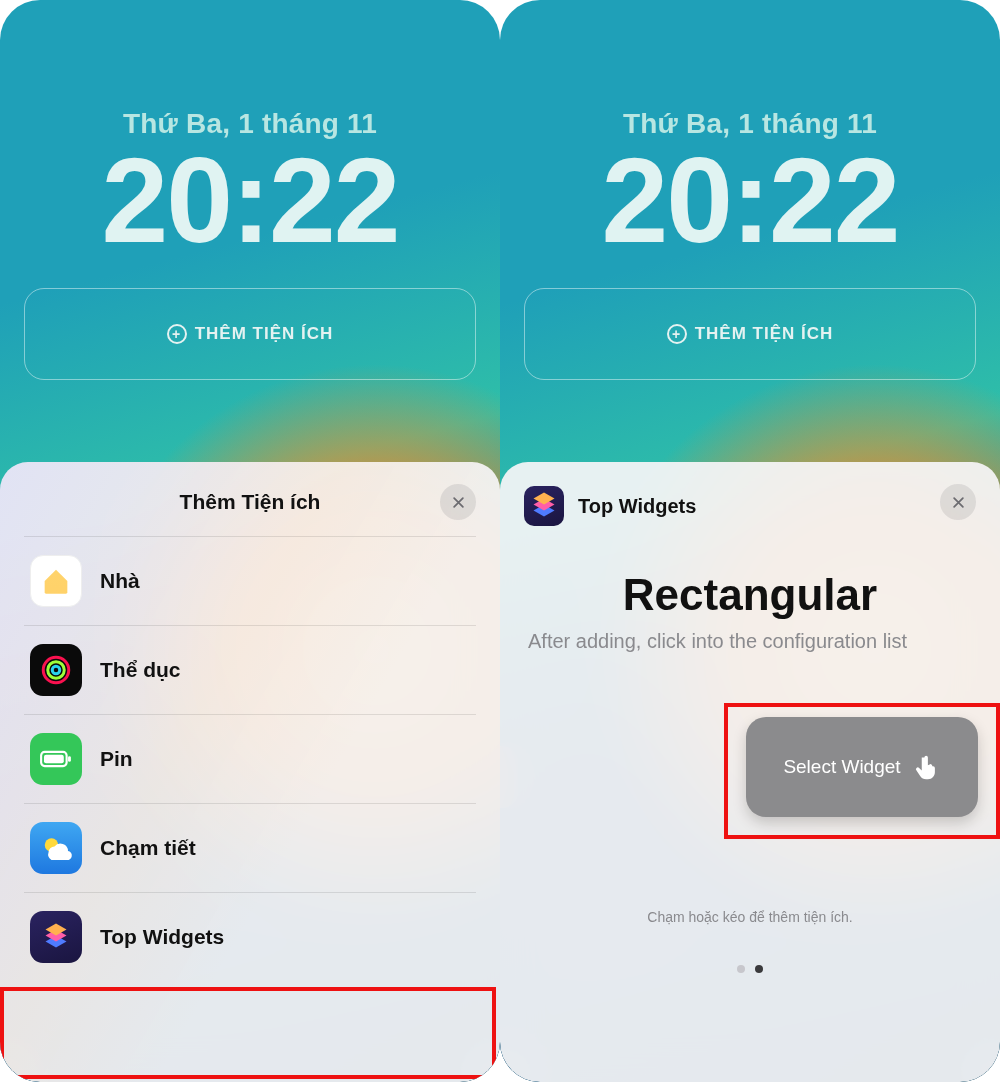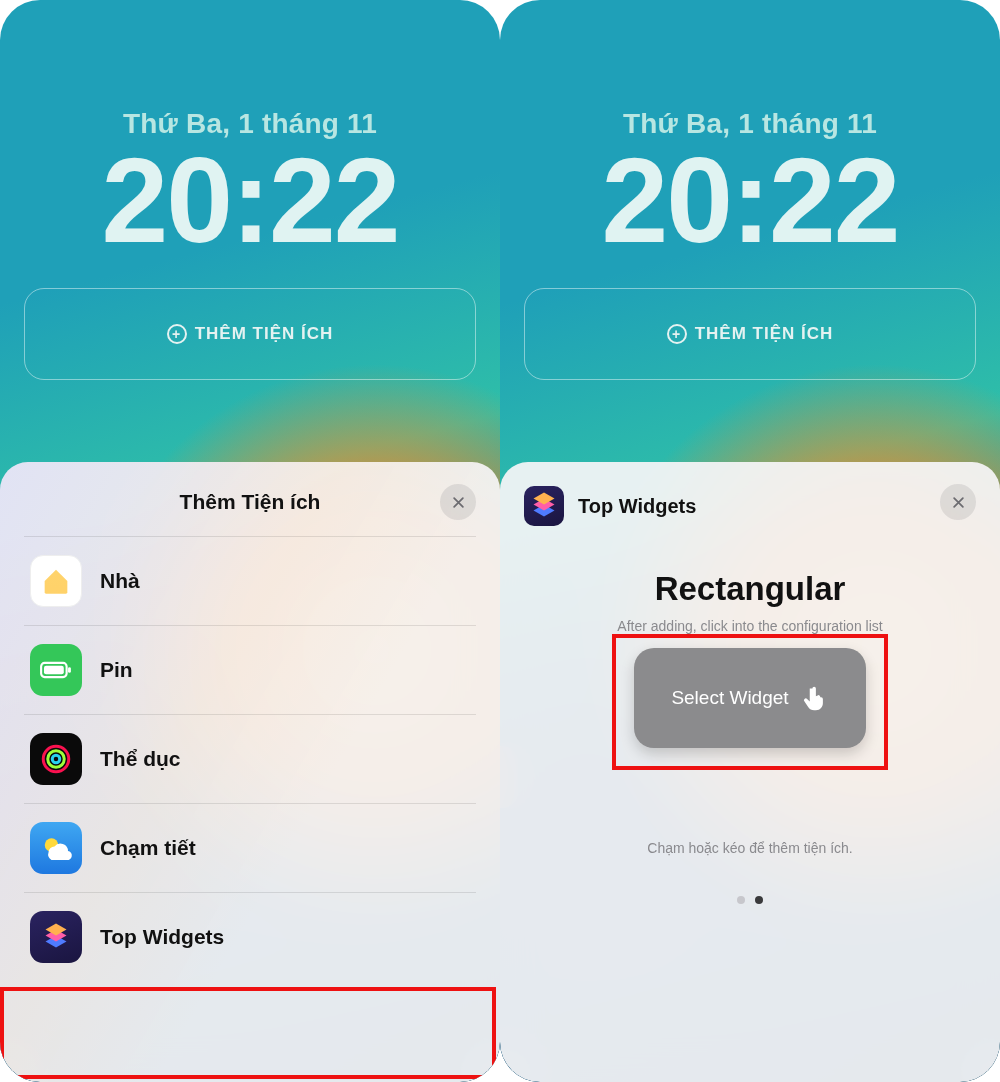--- a/index.html
+++ b/index.html
@@ -40,23 +40,23 @@
   .ico-fit svg{ width:36px; height:36px; }
   .ico-weath { background:linear-gradient(180deg,#3fa7f2,#1e78e0); }
   .ico-weath svg{ width:36px; height:36px; }
   .ico-topw  { background:linear-gradient(160deg,#2a2360,#1a1540); }
   .ico-topw svg{ width:36px; height:36px; }
 
   
   .sheet-right .hdr2 { display:flex; align-items:center; gap:14px; padding:24px 24px 8px; position:relative; }
   .hdr2 .app-icon { width:40px; height:40px; border-radius:10px; }
   .hdr2-title { font-size:20px; font-weight:700; color:#111; }
-  .det-title { text-align:center; font-size:33px; font-weight:700; color:#111; margin-top:36px; }
-  .det-sub { text-align:center; font-size:14px; color:#8a8a8e; margin-top:10px; padding:0 28px; }
-  .preview-wrap { display:flex; justify-content:center; position:relative; }
+  .det-title { text-align:center; font-size:44px; font-weight:700; color:#111; margin-top:36px; }
+  .det-sub { font-size:20px; color:#8a8a8e; margin-top:10px; padding:0 28px; }
+  .preview-wrap { display:flex; justify-content:flex-end; margin-top:50px; position:relative; }
   .highlight-right { border:4px solid #e11; padding:10px 18px 18px; }
   .preview-widget { width:232px; height:100px; background:#8b8b8d; border-radius:20px; display:flex; align-items:center; justify-content:center; gap:12px; color:#fff; font-size:19px; font-weight:500; box-shadow:0 6px 14px rgba(0,0,0,.18); }
   .preview-widget svg { width:28px; height:28px; }
   .hint { text-align:center; color:#8a8a8e; font-size:14px; margin-top:70px; }
   .pager { display:flex; justify-content:center; gap:10px; margin-top:40px; }
   .dot { width:8px; height:8px; border-radius:50%; background:#c7c7cc; }
   .dot.active { background:#3a3a3c; }
   .edge-nub { position:absolute; left:-2px; top:746px; width:20px; height:62px; background:#6f6f72; border-top-right-radius:16px; border-bottom-right-radius:16px; }
 </style>
 </head>
@@ -96,39 +96,39 @@
                   <stop stop-color="#ffd36b"></stop>
                   <stop offset="1" stop-color="#ff9a2e"></stop>
                 </linearGradient>
               </defs>
             </svg>
         </div>
         <div class="row-label">Nhà</div>
       </div>
 
       <div class="widget-row">
+        <div class="app-icon ico-fit">
+          <svg viewBox="0 0 48 48">
+              <circle cx="24" cy="24" r="17" stroke="#fa114f" stroke-width="4" fill="none"></circle>
+              <circle cx="24" cy="24" r="11" stroke="#9efe3a" stroke-width="4" fill="none"></circle>
+              <circle cx="24" cy="24" r="5" stroke="#29d3ef" stroke-width="4" fill="none"></circle>
+            </svg>
+        </div>
+        <div class="row-label">Thể dục</div>
+      </div>
+
+      <div class="widget-row">
         <div class="app-icon ico-batt">
           <svg viewBox="0 0 48 28">
               <rect x="3" y="4" width="36" height="20" rx="5" fill="none" stroke="#fff" stroke-width="3"></rect>
               <rect x="7" y="8" width="28" height="12" rx="3" fill="#fff"></rect>
               <rect x="41" y="10" width="4" height="8" rx="2" fill="#fff"></rect>
             </svg>
         </div>
         <div class="row-label">Pin</div>
-      </div>
-
-      <div class="widget-row">
-        <div class="app-icon ico-fit">
-          <svg viewBox="0 0 48 48">
-              <circle cx="24" cy="24" r="17" stroke="#fa114f" stroke-width="4" fill="none"></circle>
-              <circle cx="24" cy="24" r="11" stroke="#9efe3a" stroke-width="4" fill="none"></circle>
-              <circle cx="24" cy="24" r="5" stroke="#29d3ef" stroke-width="4" fill="none"></circle>
-            </svg>
-        </div>
-        <div class="row-label">Thể dục</div>
       </div>
 
       <div class="widget-row">
         <div class="app-icon ico-weath">
           <svg viewBox="0 0 48 48">
               <circle cx="18" cy="20" r="9" fill="#ffd93b"></circle>
               <path d="M14 30a8 8 0 0 1 8-8 10 10 0 0 1 18 6 6 6 0 0 1-2 12H18a8 8 0 0 1-4-10z" fill="#fff"></path>
             </svg>
         </div>
         <div class="row-label">Chạm tiết</div>

